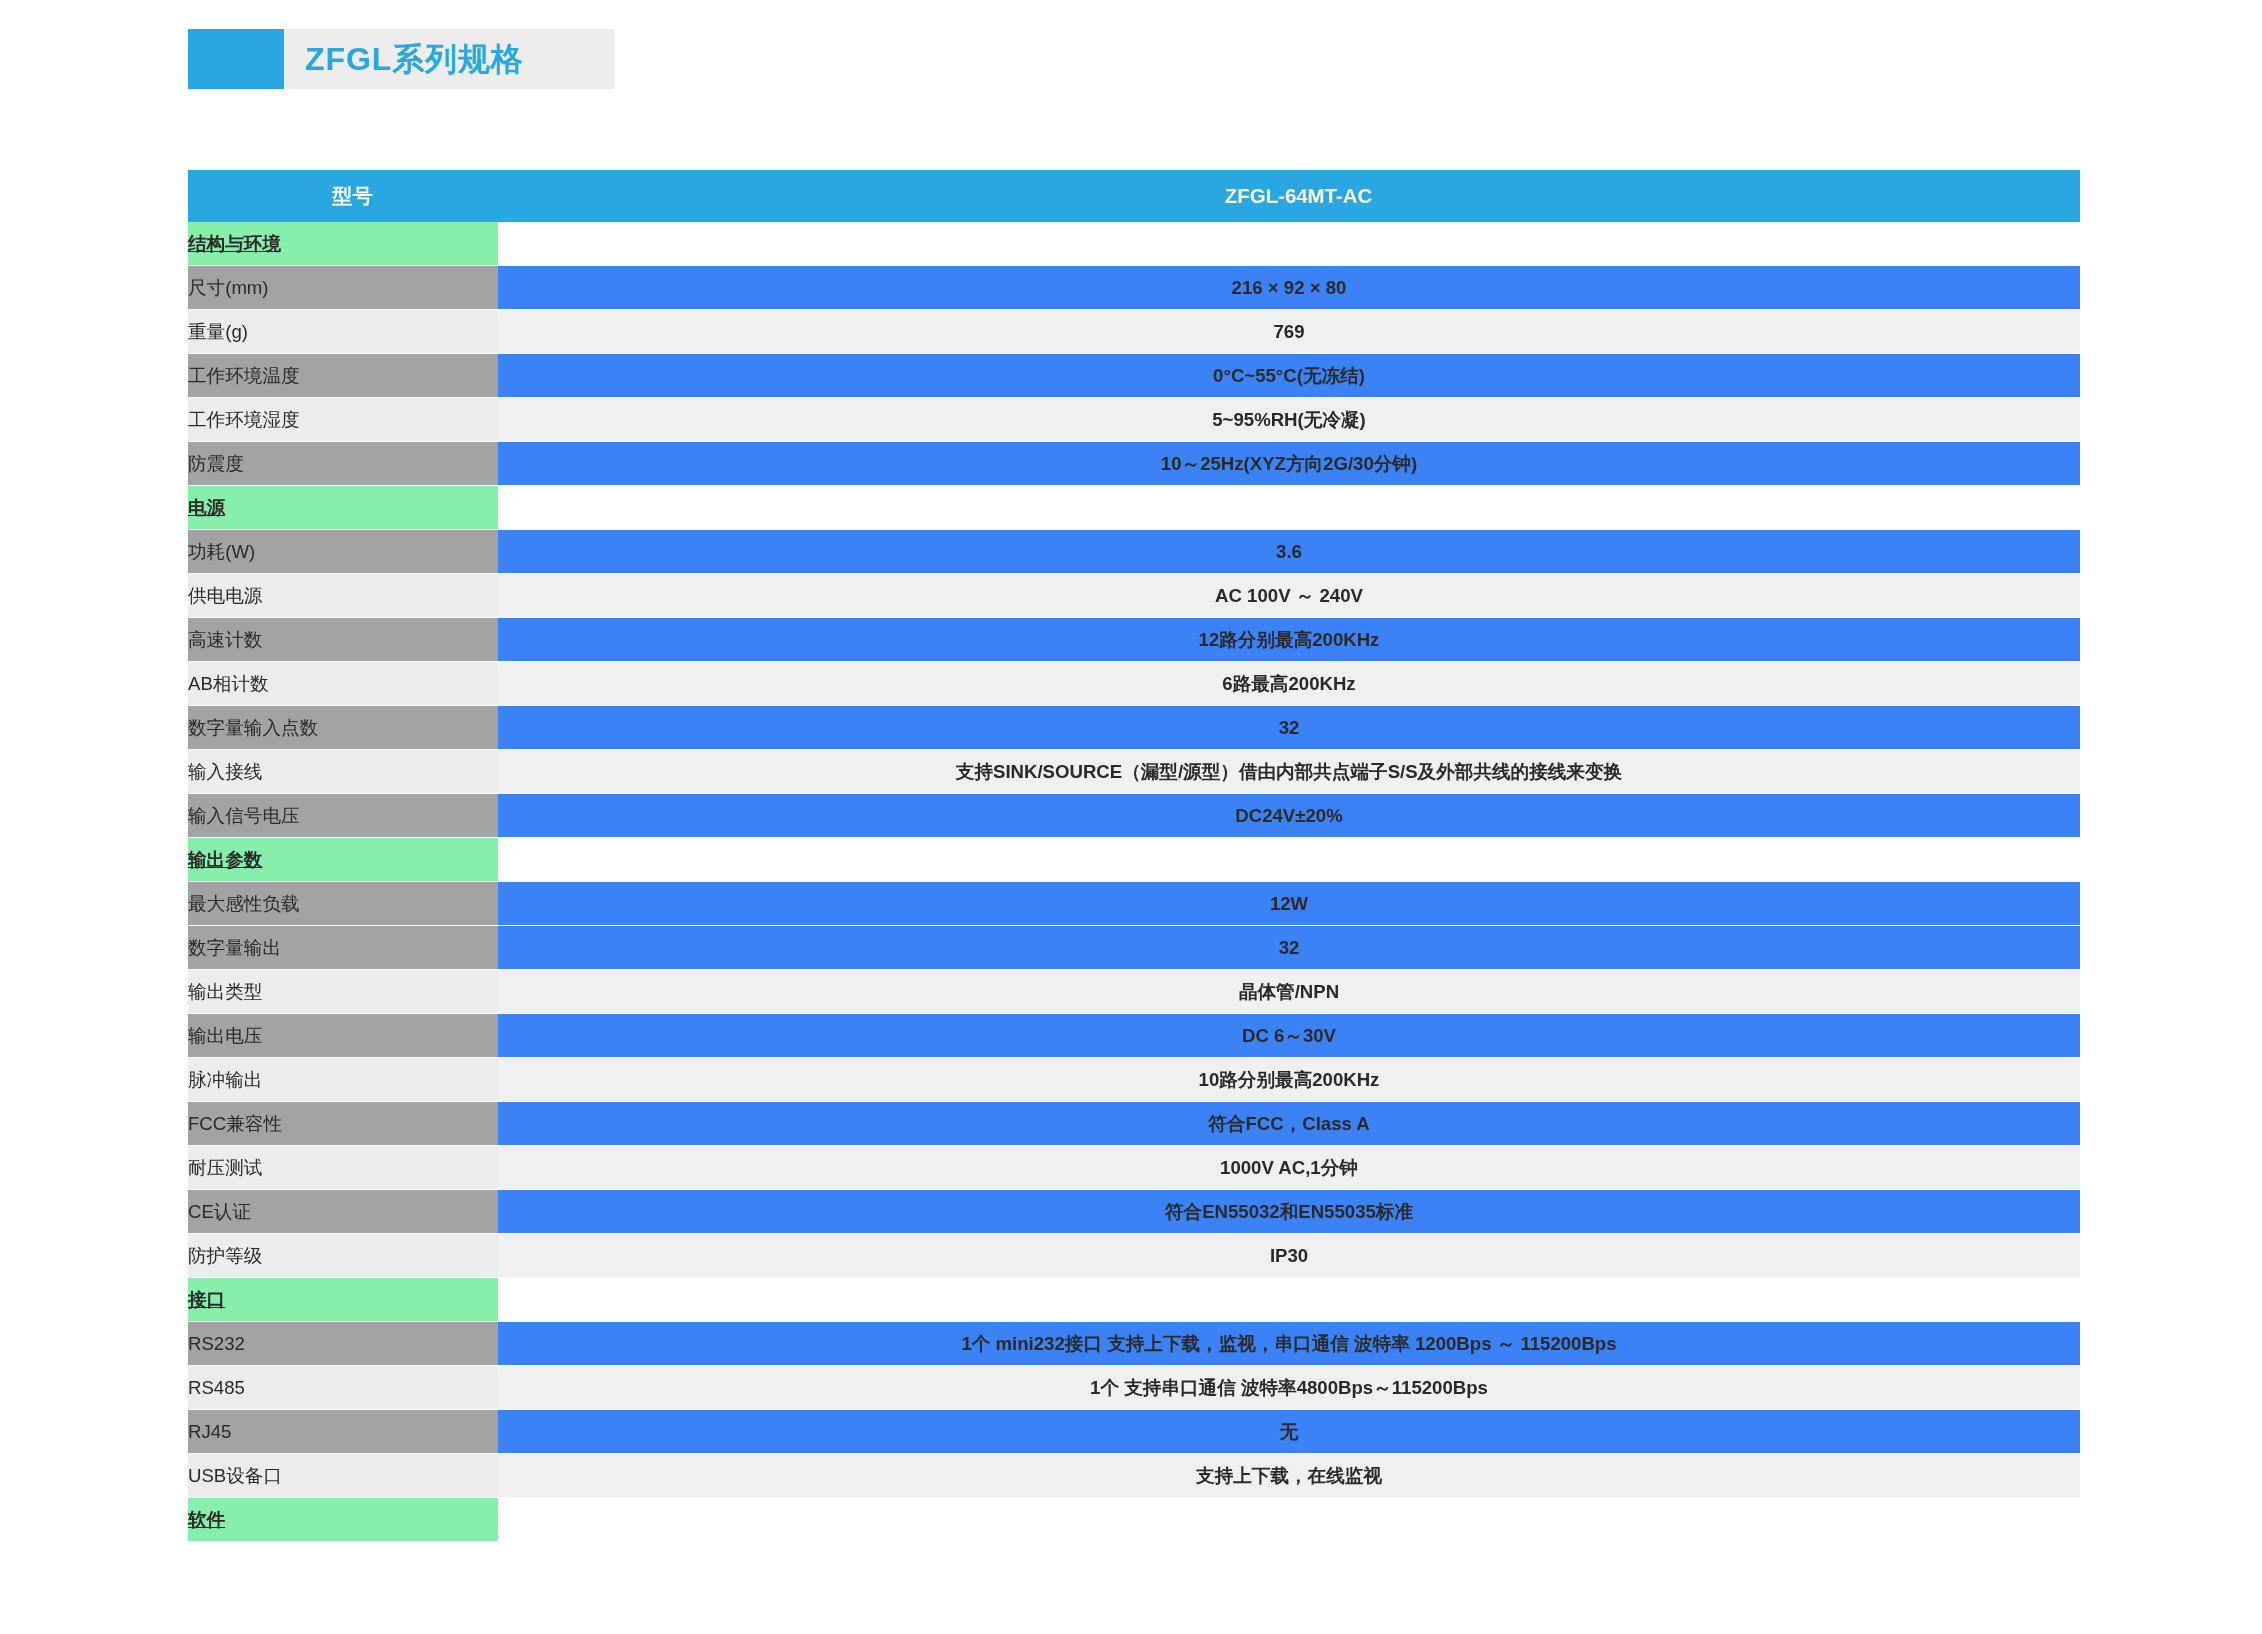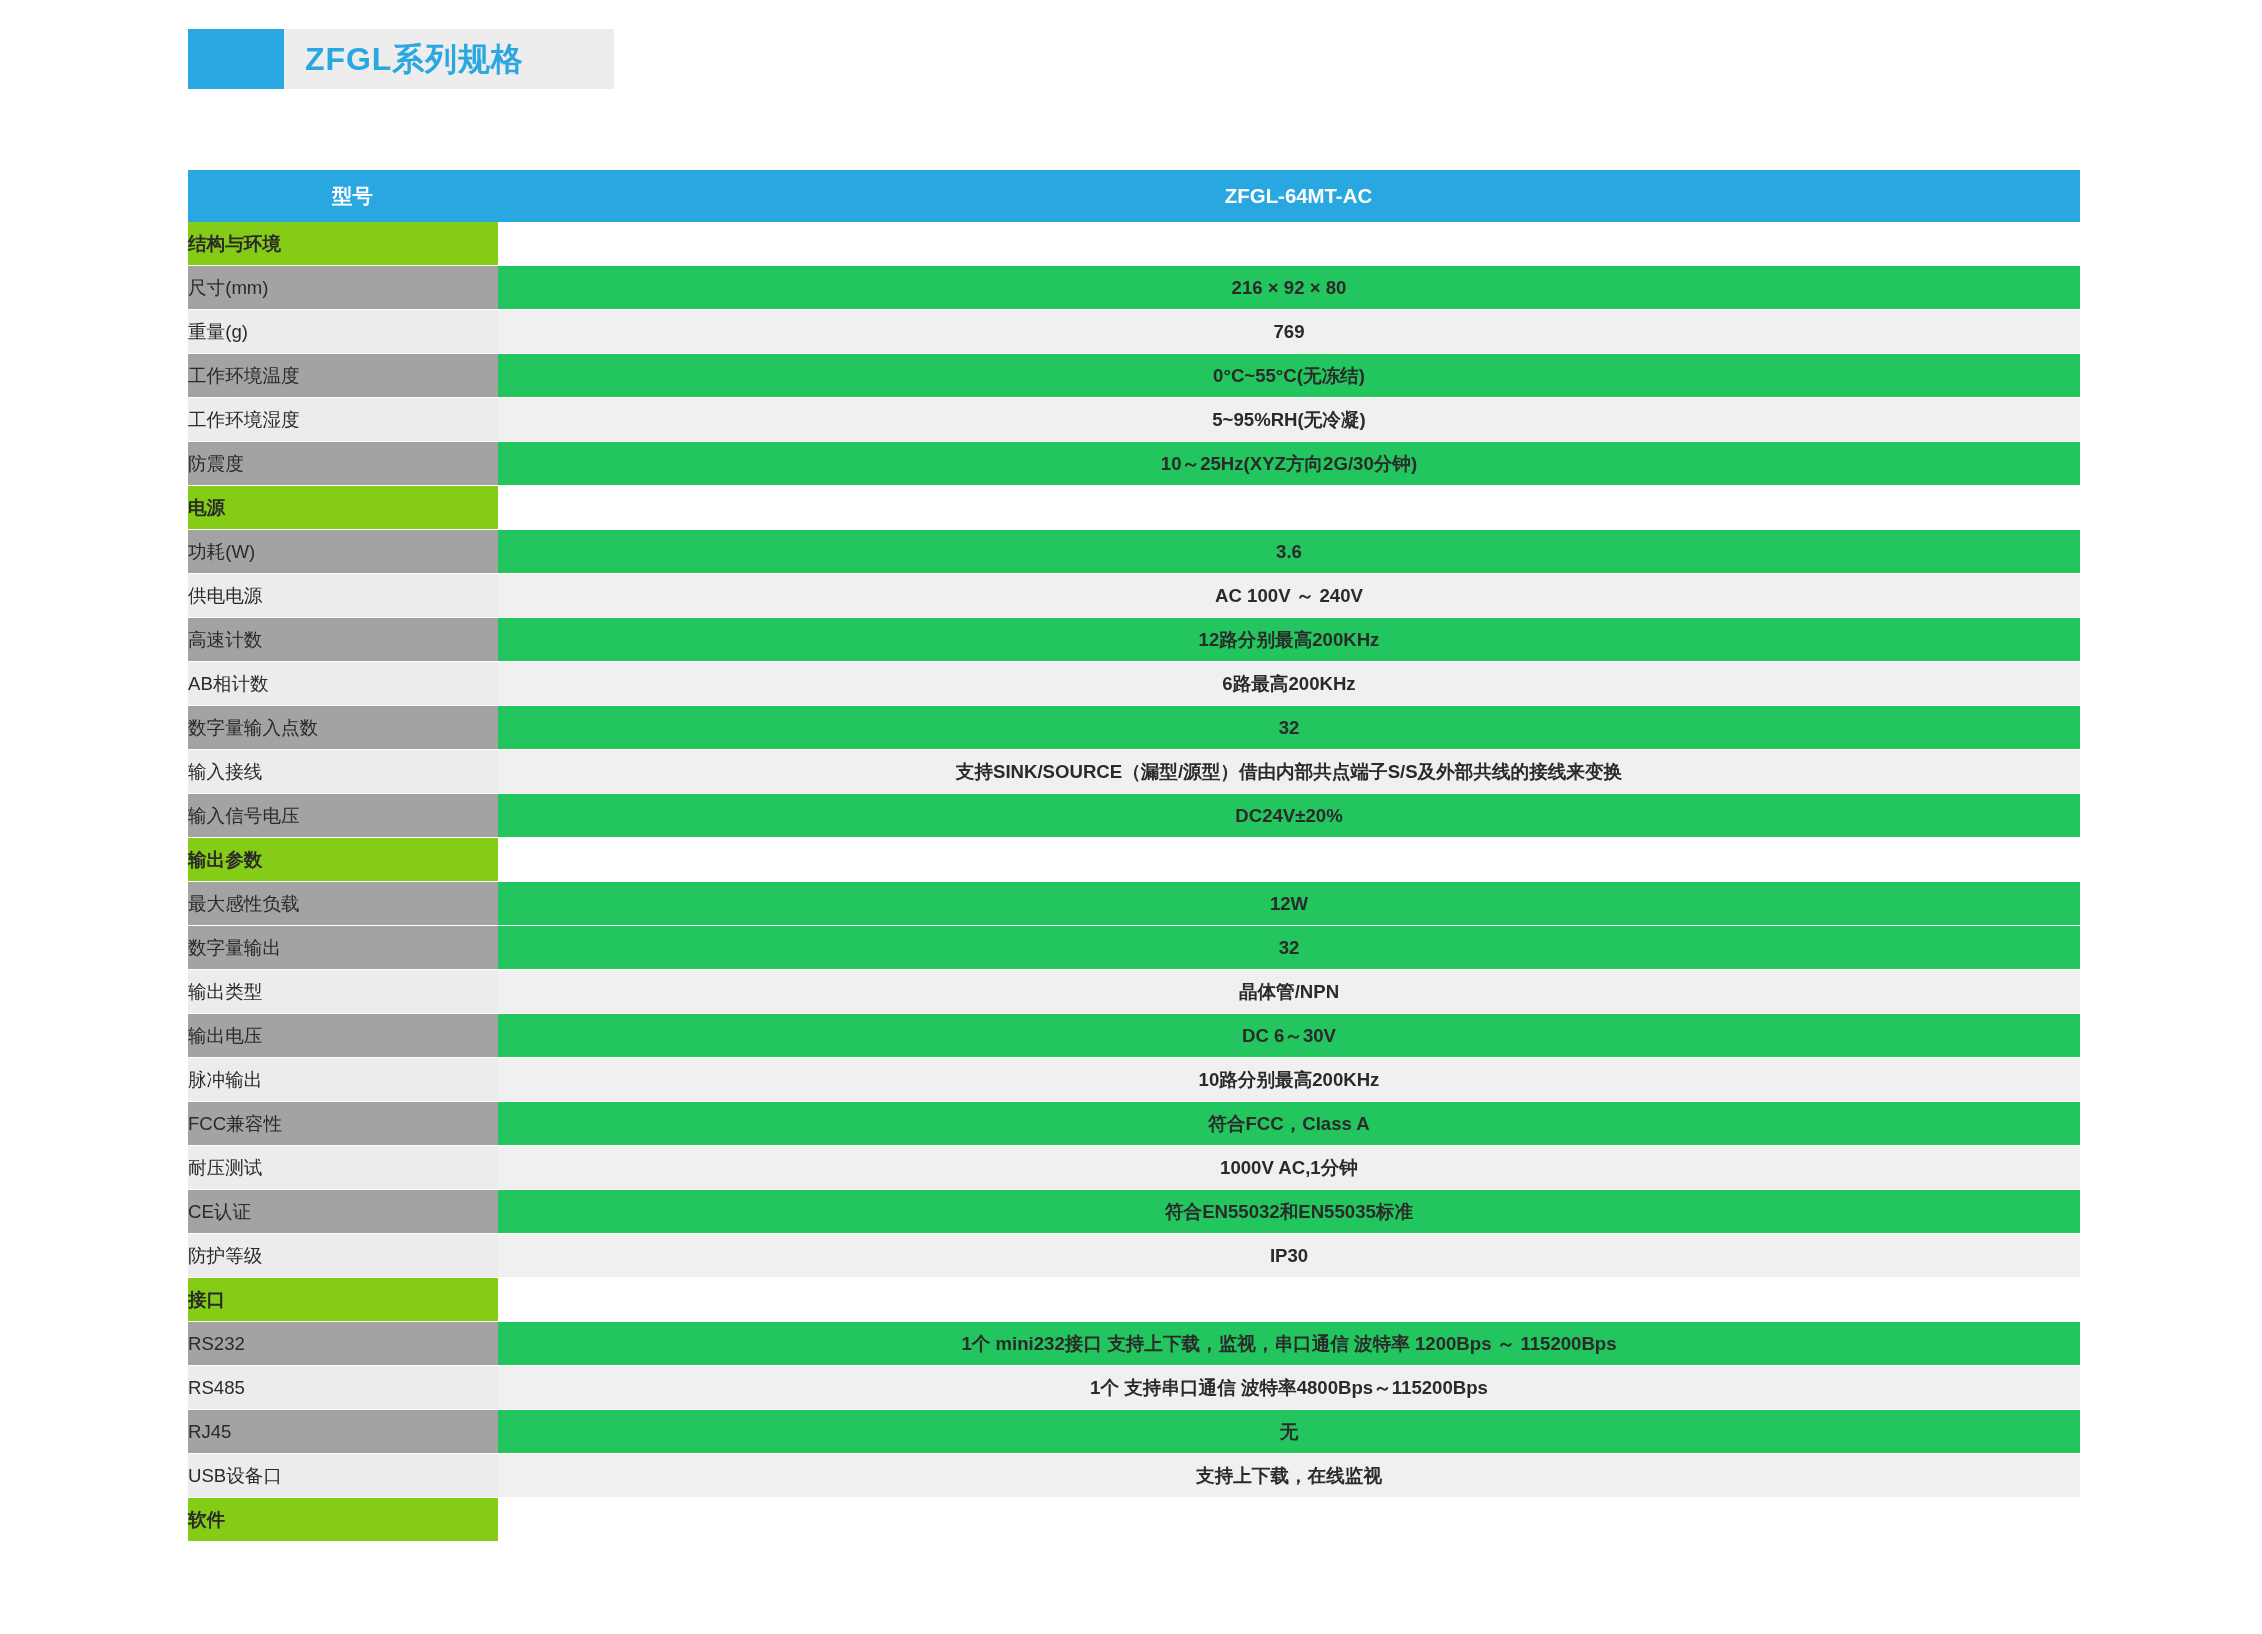--- a/index.html
+++ b/index.html
@@ -67,39 +67,40 @@
 
   .spec-table td {
     font-size: 18.6px;
     color: #2a2a2a;
     height: 43px;
     padding: 0;
     border-bottom: 0.9px solid #ffffff;
   }
 
   .sec-cell {
-    background: #84cc16;
+    background: #86efac;
     font-size: 23px;
     font-weight: bold;
     color: #222222;
     padding-left: 25px;
     height: 44px;
+    text-decoration: underline;
   }
   .sec-blank {
     background: #ffffff;
   }
 
   .label-cell {
     background: #a3a3a3;
     padding-left: 25px;
     color: #333333;
     font-size: 18.6px;
   }
   .value-cell {
-    background: #22c55e;
+    background: #3b82f6;
     text-align: center;
     color: #333333;
     font-size: 18.6px;
     font-weight: bold;
   }
   tr.alt .label-cell { background: #ececec; }
   tr.alt .value-cell { background: #f0f0f0; }
 </style>
 </head>
 <body>

